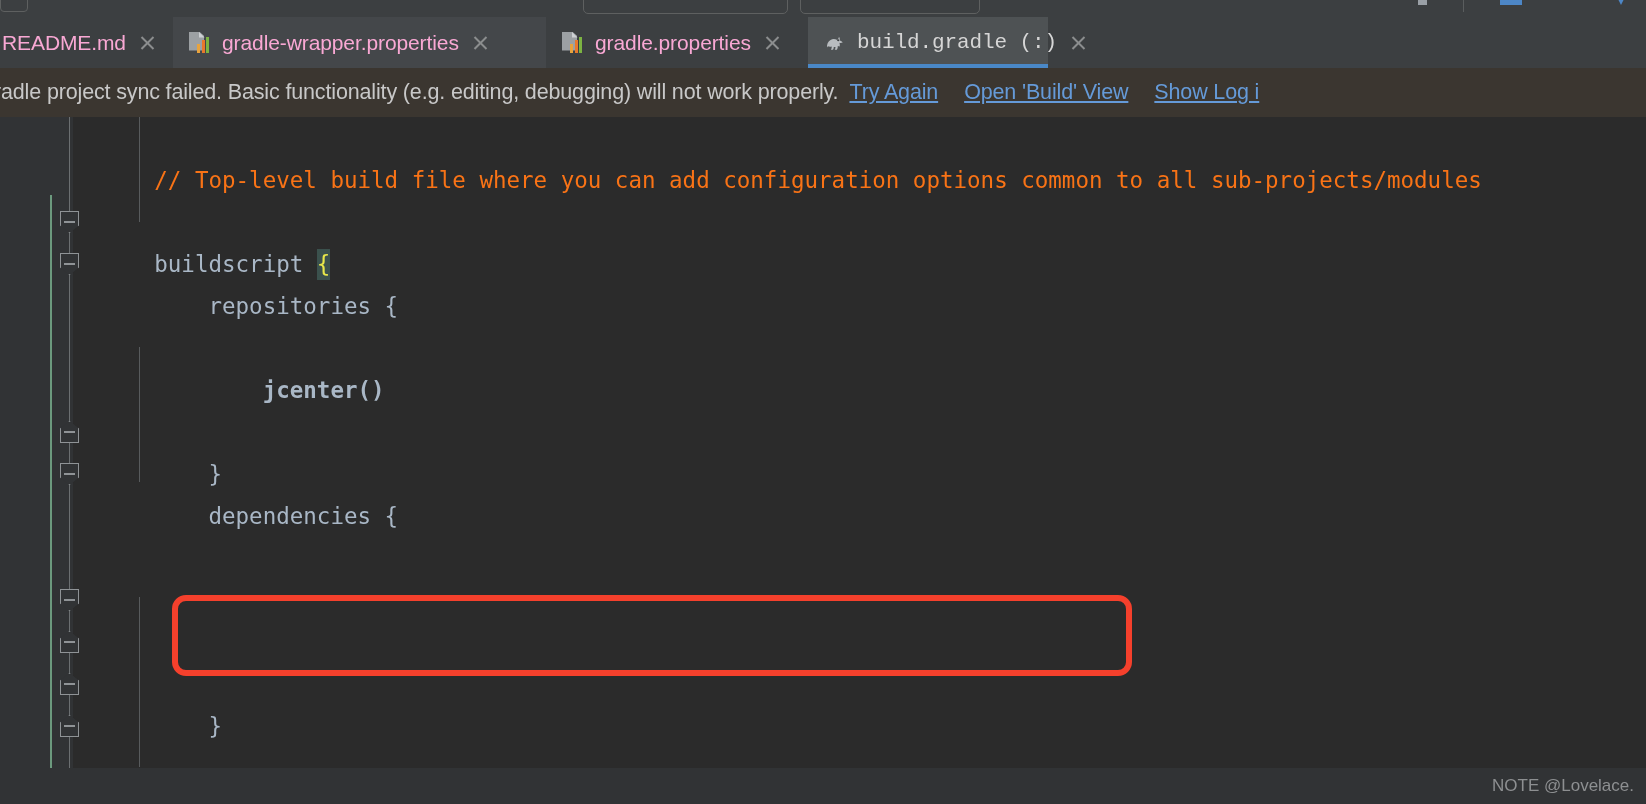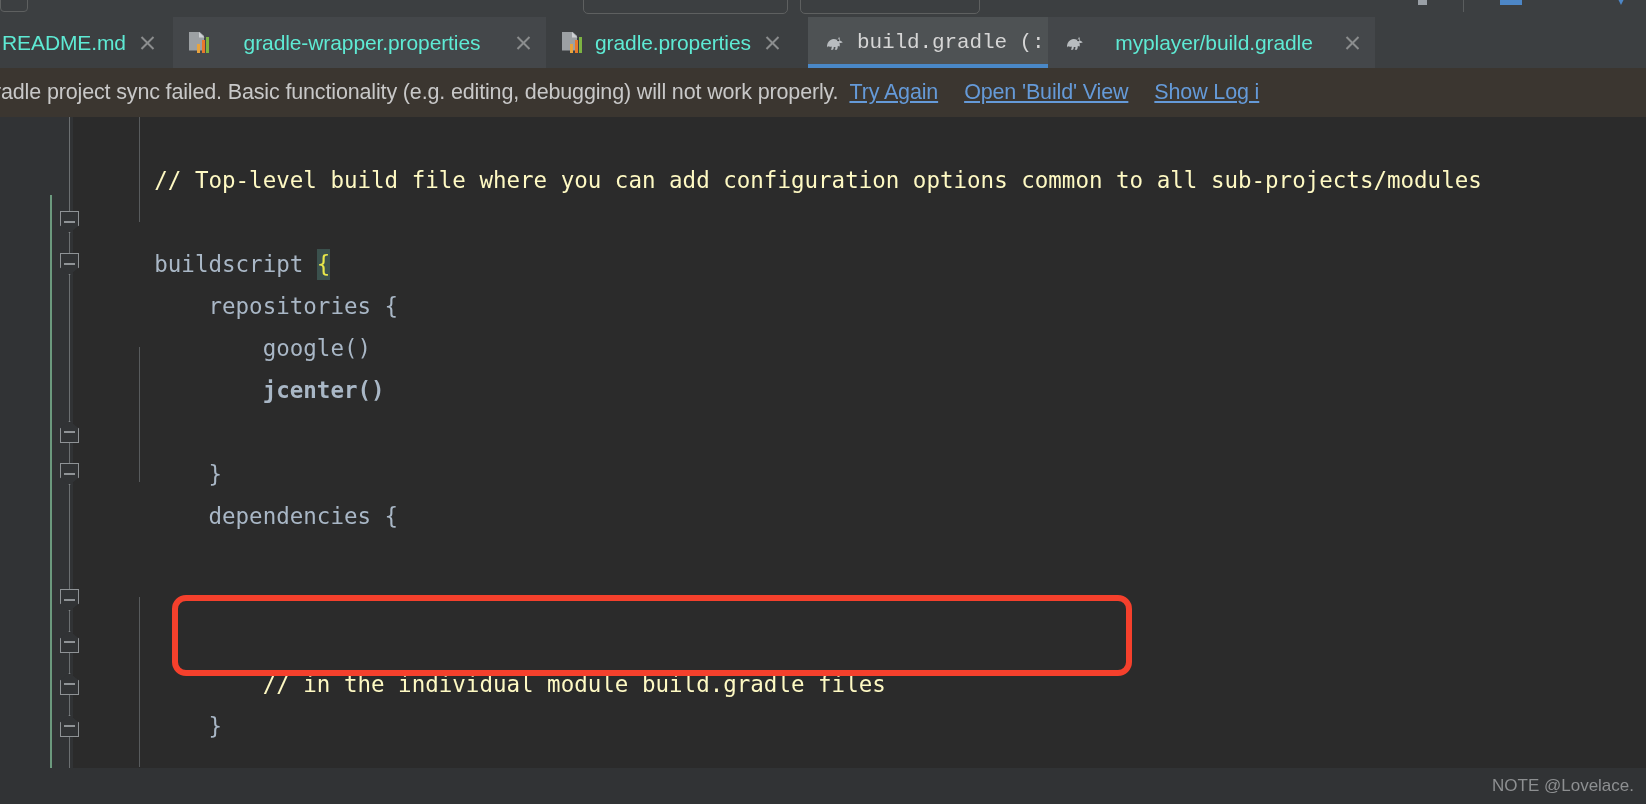--- a/index.html
+++ b/index.html
@@ -64,31 +64,31 @@
     top: 0;
     height: 51px;
     display: flex;
     align-items: center;
     box-sizing: border-box;
     padding: 0 14px;
     cursor: default;
     white-space: nowrap;
   }
   .tab.inactive { background: #3c3f41; }
-  .tab.hover-shade { background: #44474a; justify-content: space-between; }
+  .tab.hover-shade { background: #44474a; }
   .tab.active { background: #4e5254; }
   .tab .tab-underline {
     position: absolute;
     left: 0; bottom: 0;
     width: 100%; height: 4px;
     background: #4a88c7;
   }
   .tab-label {
     font-size: 21px;
-    color: #5eead4;
+    color: #f9a8d4;
     letter-spacing: -0.1px;
   }
   .tab.active .tab-label { color: #d6d6d6; }
   .tab-close {
     margin-left: 13px;
     width: 17px; height: 17px;
     position: relative;
     flex: 0 0 auto;
   }
   .tab-close::before, .tab-close::after {
@@ -232,21 +232,21 @@
   .code-line {
     position: absolute;
     left: 0;
     height: 42px;
     line-height: 42px;
     font-family: "DejaVu Sans Mono", monospace;
     font-size: 22.5px;
     color: #a9b7c6;
     white-space: pre;
   }
-  .tok-comment { color: #fef9c3; text-align: center; }
+  .tok-comment { color: #f97316; text-align: center; }
   .tok-string  { color: #6a8759; }
   .tok-plain   { color: #a9b7c6; }
   .tok-brace-hl {
     color: #e8e84a;
     background: #3b514d;
     padding: 2px 0 3px 0;
   }
   
   .indent-guide {
     position: absolute;
@@ -330,30 +330,20 @@
       <svg width="26" height="26" viewBox="0 0 26 26" aria-hidden="true">
         <path d="M5 17.5c-.3-3.2 1.1-6.2 3.6-7.6 2.2-1.2 4.6-1 6.6.2 1-.9 1.6-2 1.7-3.3.9 1 1.1 2.4.7 3.7 1.3.2 2.4.9 3.1 2-1 .5-2.2.6-3.3.3.5 1.2.6 2.5.3 3.8l-1.9-.5c.1 1.3-.2 2.6-.9 3.7h-2.2c.5-.9.8-1.9.8-2.9h-1.7c0 1-.3 2-.8 2.9H8.9c.6-1 .9-2.1.9-3.3-1.3.3-2.7.3-3.9-.2l-.9 1.2z" fill="#b8bcbf"></path>
         <circle cx="16.2" cy="10.2" r="1.05" fill="#3c3f41"></circle>
       </svg>
     </span>
     <span class="tab-label">build.gradle (:)</span>
     <span class="tab-close"></span>
     <span class="tab-underline"></span>
   </div>
 
-  <div class="tab hover-shade" style="left:1048px; width:327px;">
-    <span class="tab-icon icon-gradle">
-      <svg width="26" height="26" viewBox="0 0 26 26" aria-hidden="true">
-        <path d="M5 17.5c-.3-3.2 1.1-6.2 3.6-7.6 2.2-1.2 4.6-1 6.6.2 1-.9 1.6-2 1.7-3.3.9 1 1.1 2.4.7 3.7 1.3.2 2.4.9 3.1 2-1 .5-2.2.6-3.3.3.5 1.2.6 2.5.3 3.8l-1.9-.5c.1 1.3-.2 2.6-.9 3.7h-2.2c.5-.9.8-1.9.8-2.9h-1.7c0 1-.3 2-.8 2.9H8.9c.6-1 .9-2.1.9-3.3-1.3.3-2.7.3-3.9-.2l-.9 1.2z" fill="#b8bcbf"></path>
-        <circle cx="16.2" cy="10.2" r="1.05" fill="#3c3f41"></circle>
-      </svg>
-    </span>
-    <span class="tab-label">myplayer/build.gradle</span>
-    <span class="tab-close"></span>
-  </div>
 </div>
 
 <div id="notification-bar">
   <span id="notification-text">radle project sync failed. Basic functionality (e.g. editing, debugging) will not work properly.</span>
   <a id="notif-link-try" class="notif-link" href="#">Try Again</a>
   <a class="notif-link" href="#">Open 'Build' View</a>
   <a class="notif-link" href="#">Show Log i</a>
 </div>
 
 <div id="editor">
@@ -412,41 +402,35 @@
     </div>
 
     <div class="code-line" style="top:84px;">
       <span class="tok-plain">buildscript </span><span class="tok-brace-hl">{</span>
     </div>
 
     <div class="code-line" style="top:126px;">
       <span class="tok-plain">    repositories {</span>
     </div>
 
-    <div class="code-line" style="top:168px;">
-      <span class="tok-plain">        google()</span>
-    </div>
 
     <div class="code-line" style="top:210px;font-weight:bold;">
       <span class="tok-plain">        jcenter()</span>
     </div>
 
     <div class="code-line" style="top:294px;">
       <span class="tok-plain">    }</span>
     </div>
 
     <div class="code-line" style="top:336px;">
       <span class="tok-plain">    dependencies {</span>
     </div>
 
 
 
-    <div class="code-line" style="top:504px;">
-      <span class="tok-comment">        // in the individual module build.gradle files</span>
-    </div>
 
     <div class="code-line" style="top:546px;">
       <span class="tok-plain">    }</span>
     </div>
 
   </div>
 
   <div id="annotation-rect"></div>
 
   <div id="status-strip"></div>

